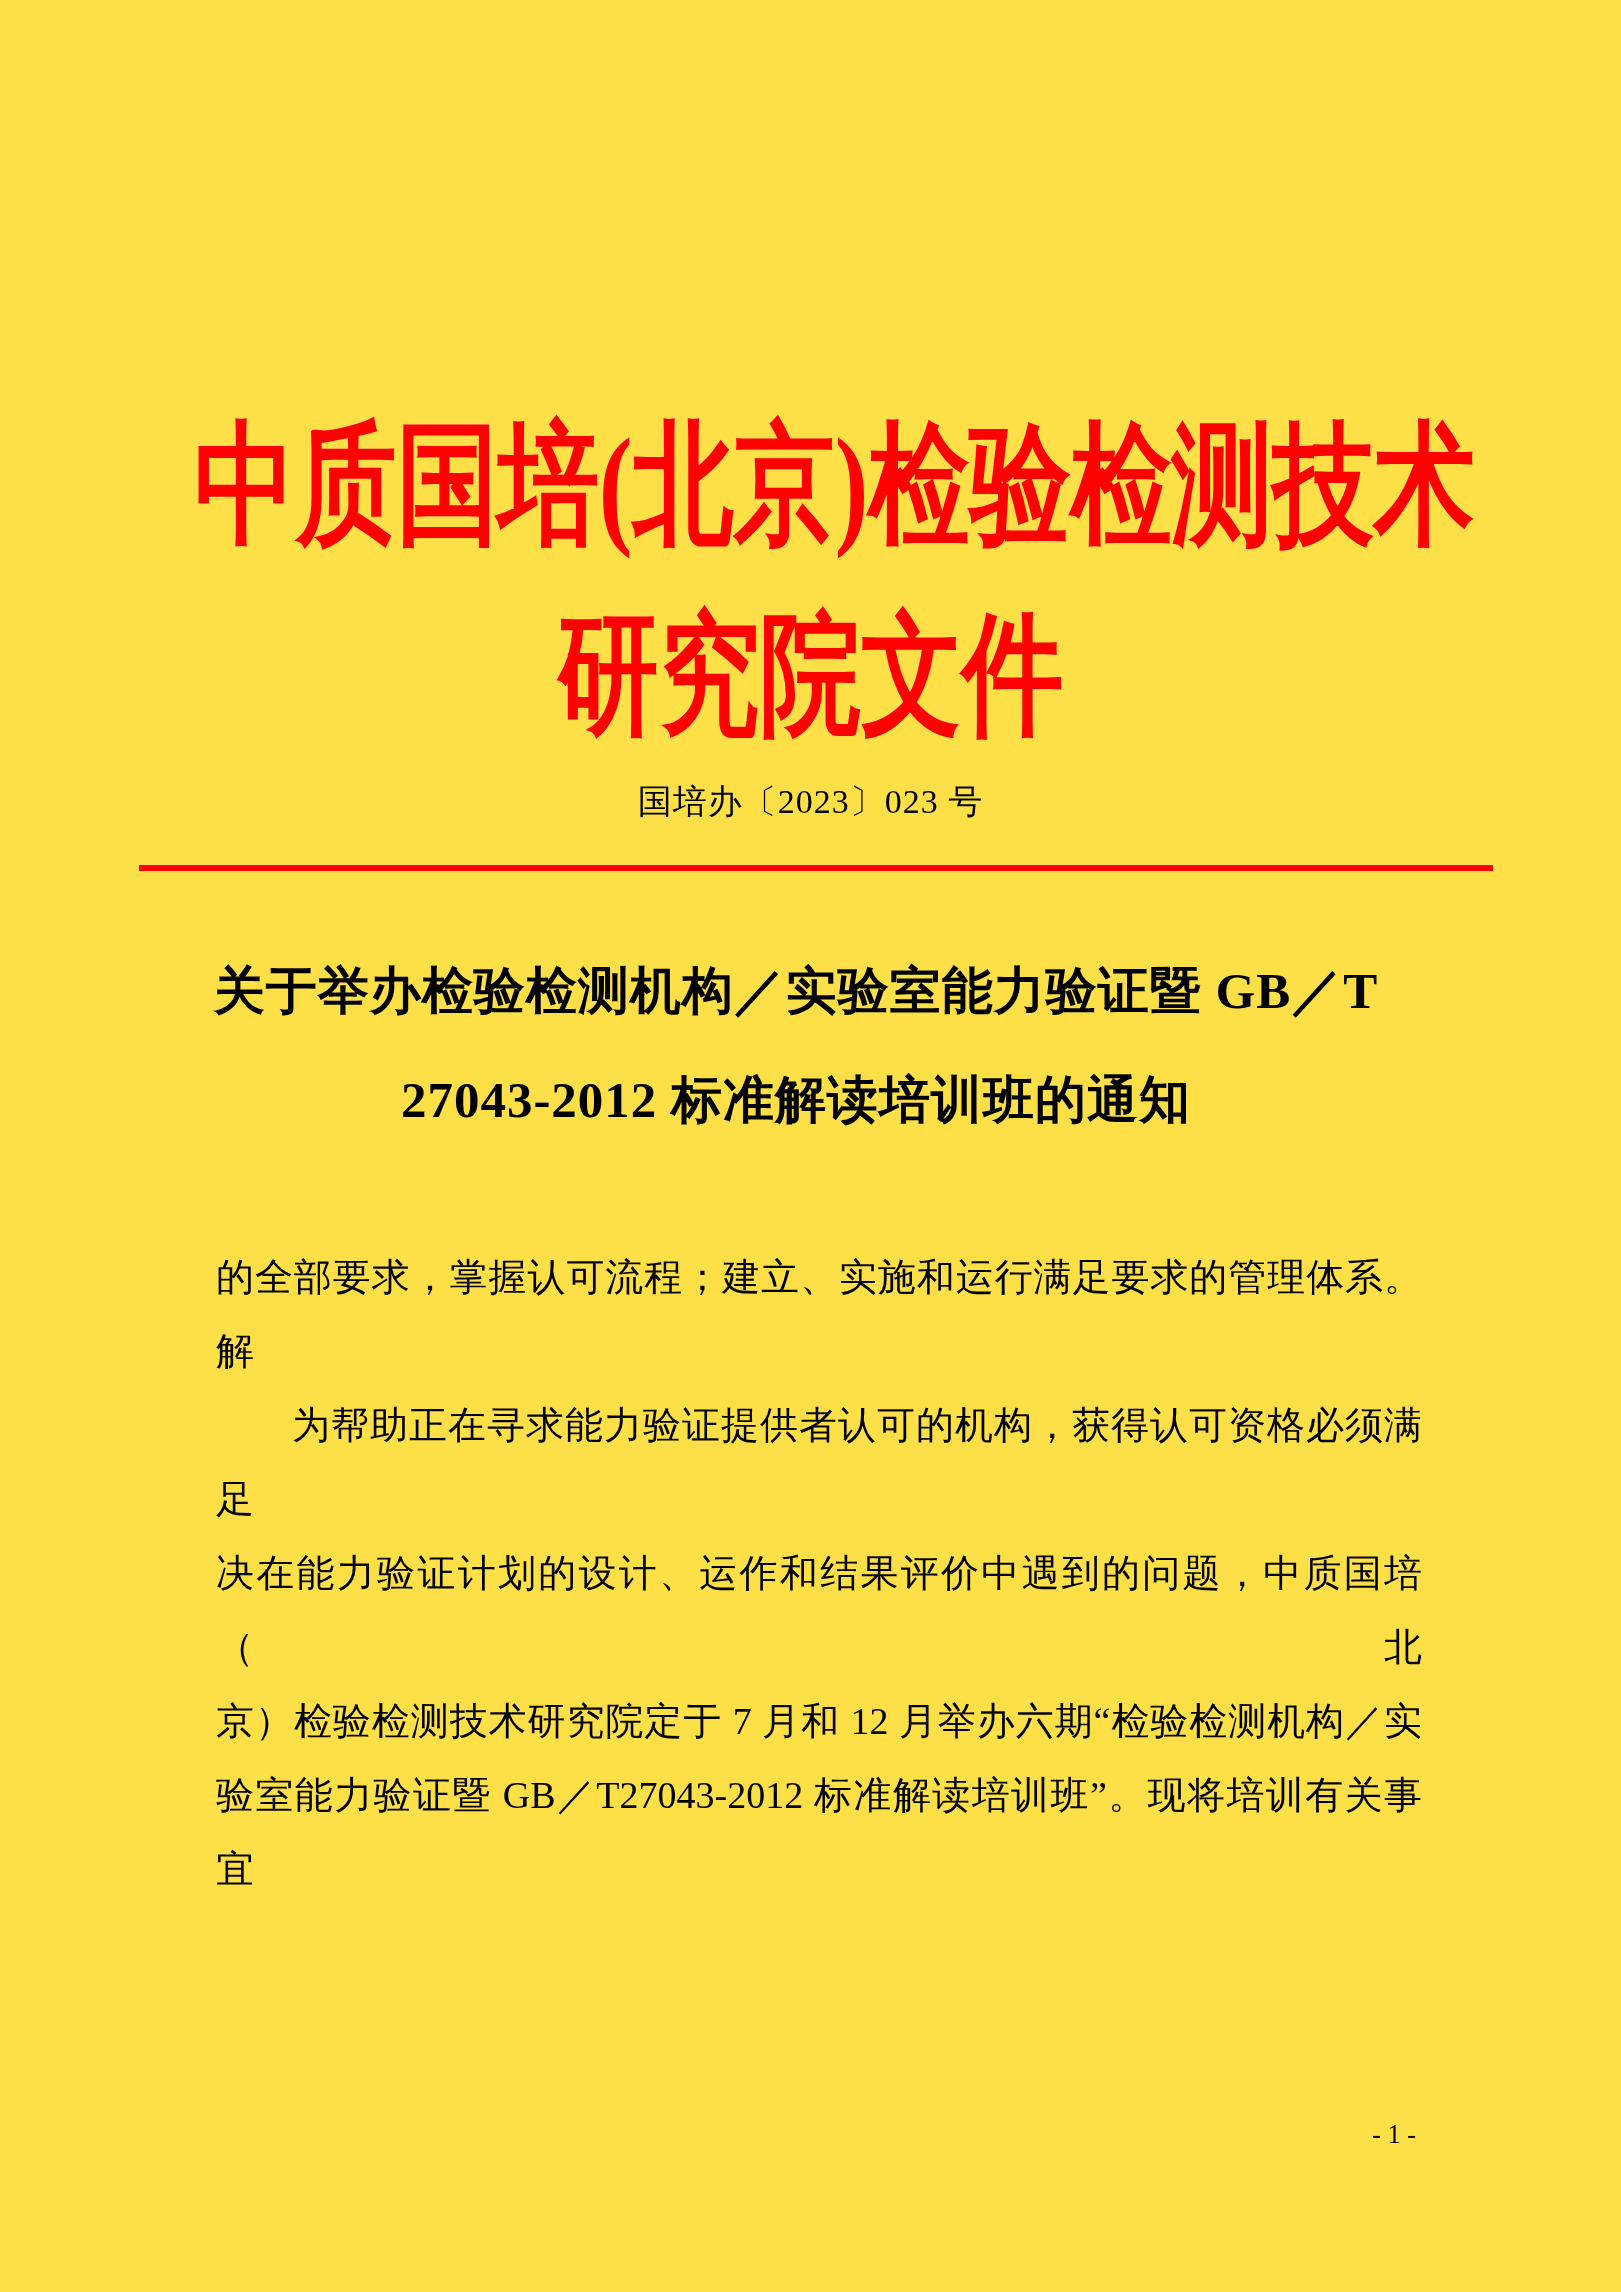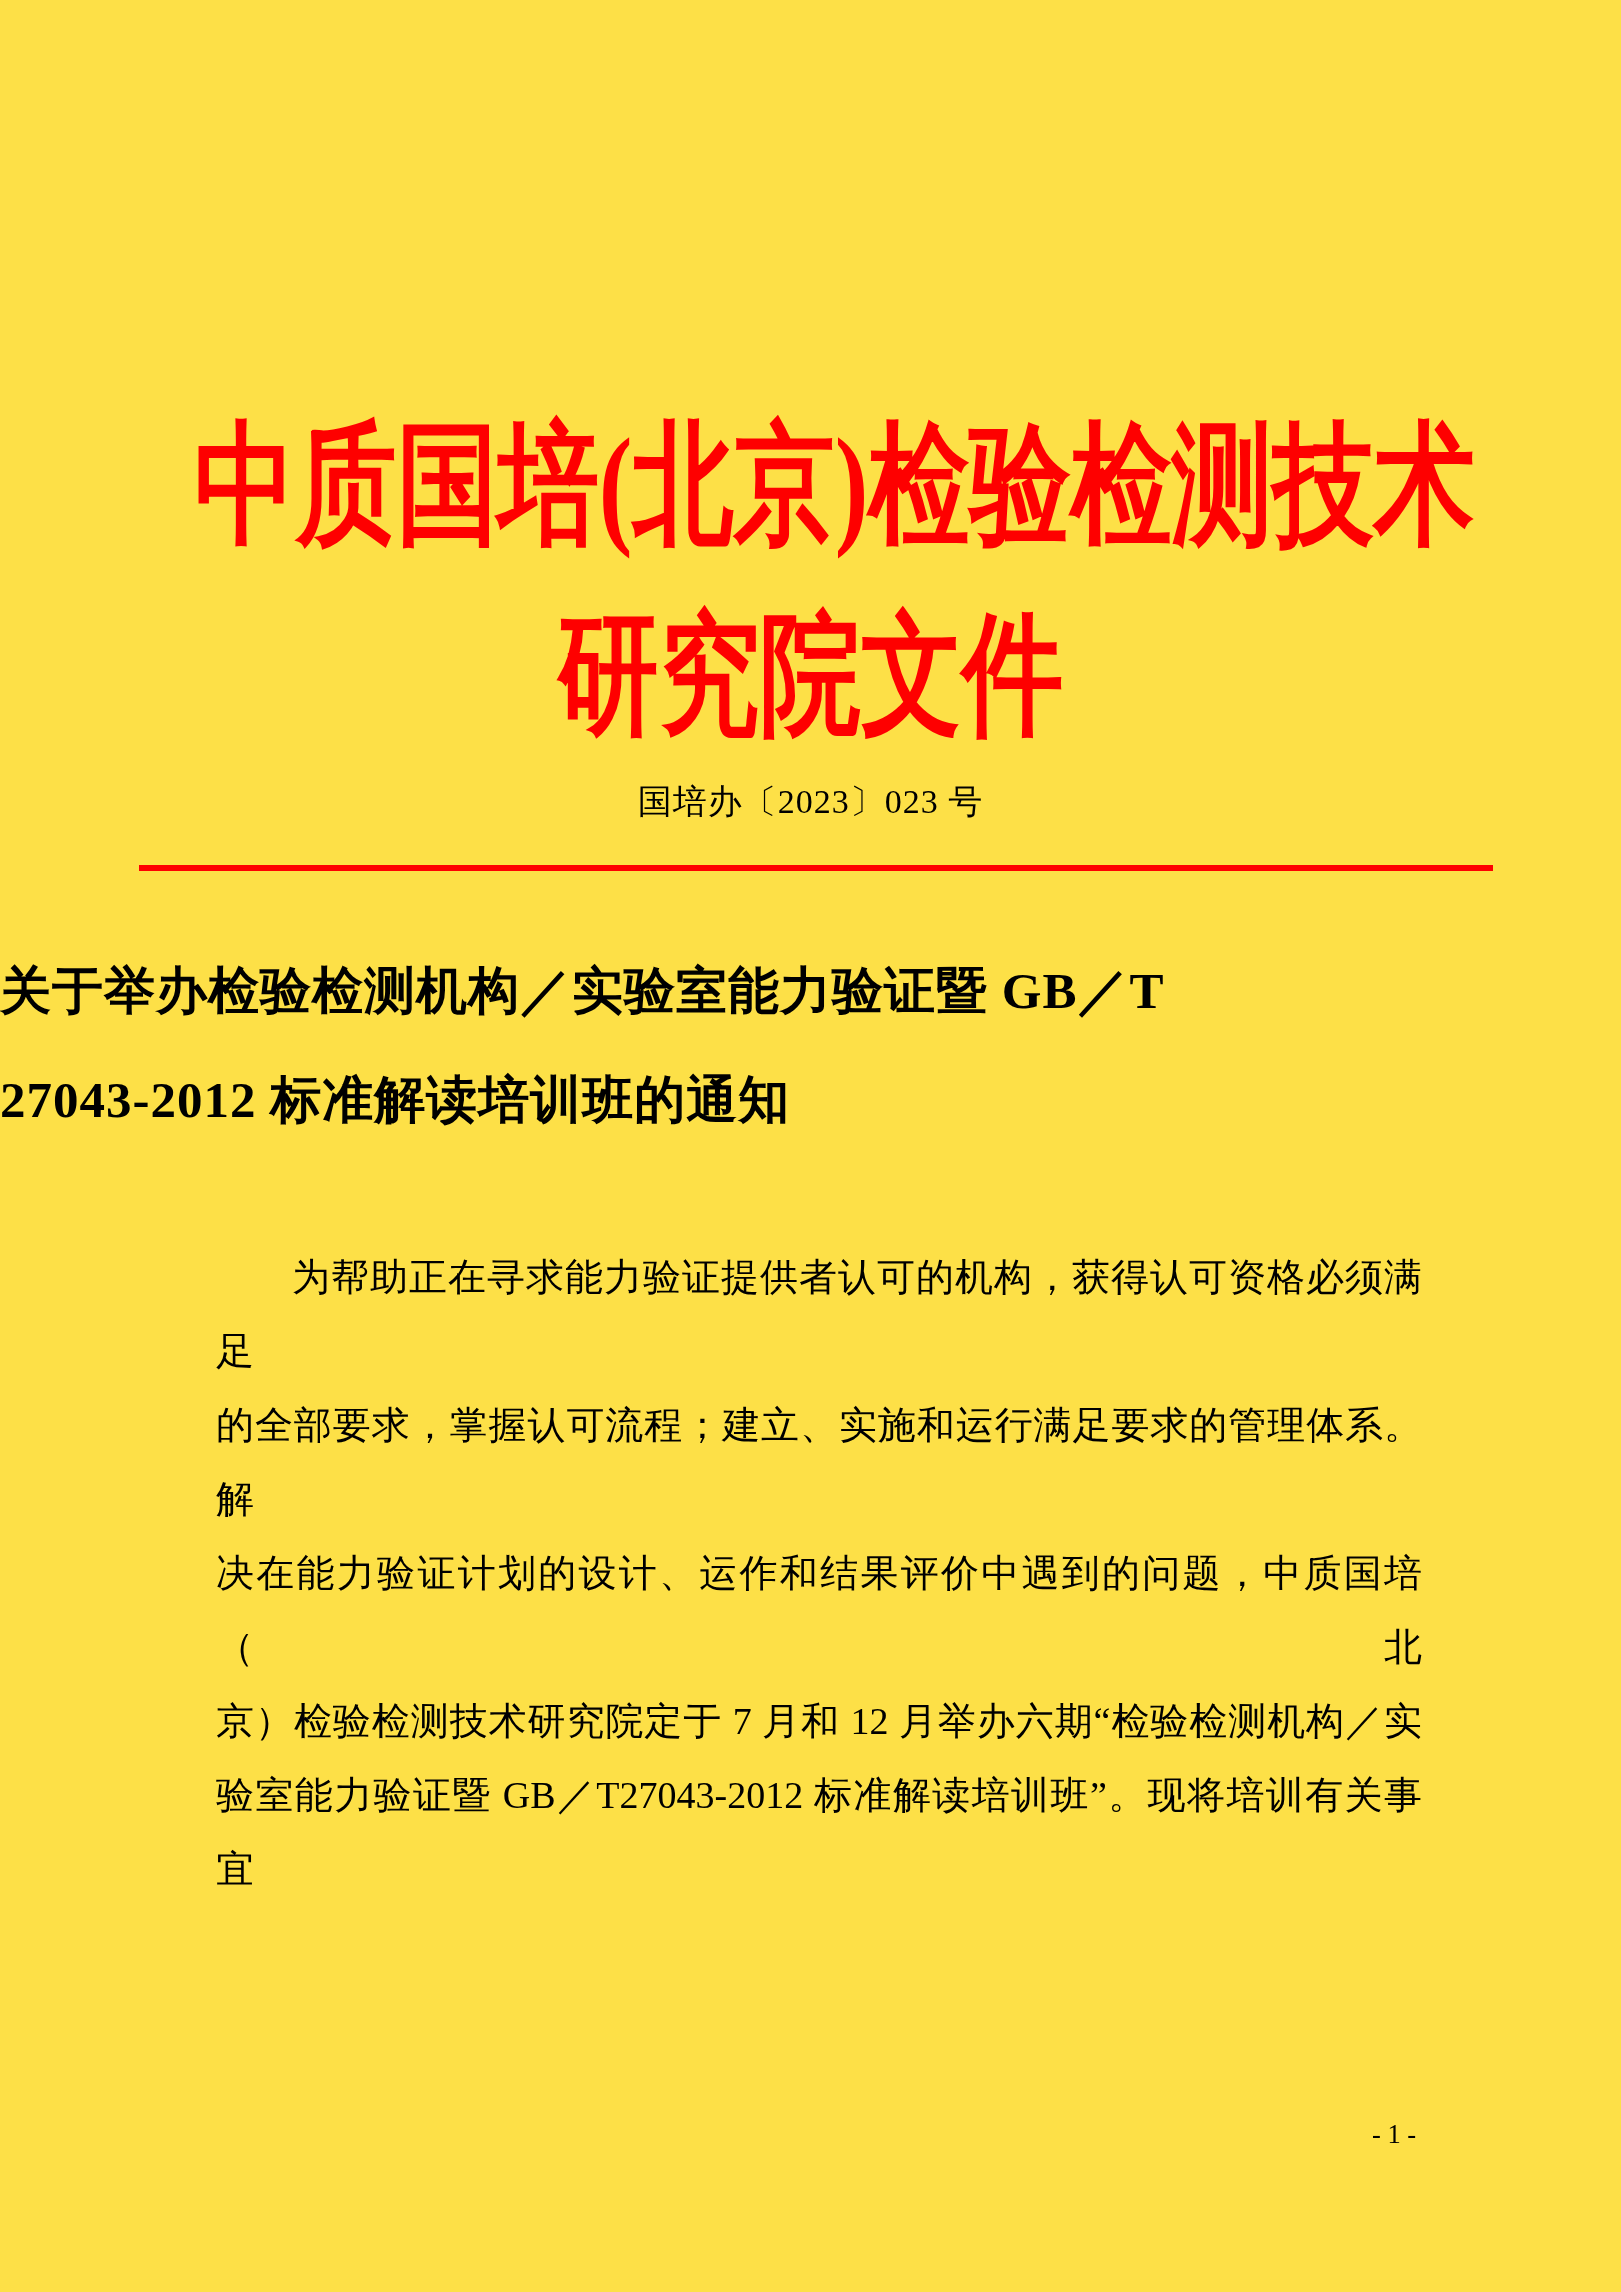--- a/index.html
+++ b/index.html
@@ -61,20 +61,21 @@
     background: var(--accent_red, #fe0000);
   }
 
   
   .notice-title {
     position: absolute;
     top: 937px;
     left: 0;
     width: 1592px;
     margin: 0;
+    text-align: center;
     font-size: 51px;
     font-weight: bold;
     letter-spacing: 1px;
   }
   .nt-line {
     line-height: 109px;
     white-space: nowrap;
   }
 
   
@@ -125,22 +126,22 @@
 
   <h1 class="notice-title">
     <div class="nt-line">关于举办检验检测机构／实验室能力验证暨 GB／T</div>
     <div class="nt-line">27043-2012 标准解读培训班的通知</div>
   </h1>
 
   <main class="body-block">
 
 
     <section>
+      <div class="body-line">的全部要求，掌握认可流程；建立、实施和运行满足要求的管理体系。解</div>
       <div class="body-line indent">为帮助正在寻求能力验证提供者认可的机构，获得认可资格必须满足</div>
-      <div class="body-line">的全部要求，掌握认可流程；建立、实施和运行满足要求的管理体系。解</div>
       <div class="body-line">决在能力验证计划的设计、运作和结果评价中遇到的问题，中质国培（北</div>
       <div class="body-line">京）检验检测技术研究院定于 7 月和 12 月举办六期“检验检测机构／实</div>
       <div class="body-line">验室能力验证暨 GB／T27043-2012 标准解读培训班”。现将培训有关事宜</div>
 
     </section>
   </main>
 
   <footer class="page-number">- 1 -</footer>
 
 </div>

